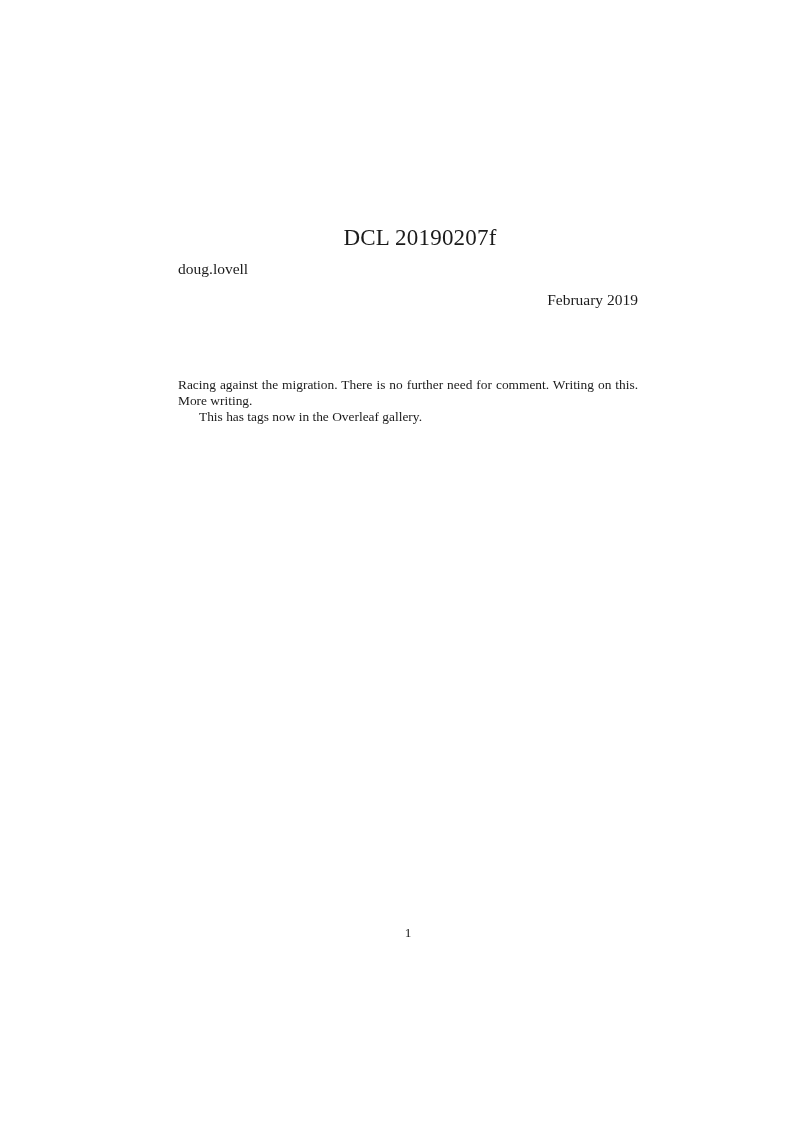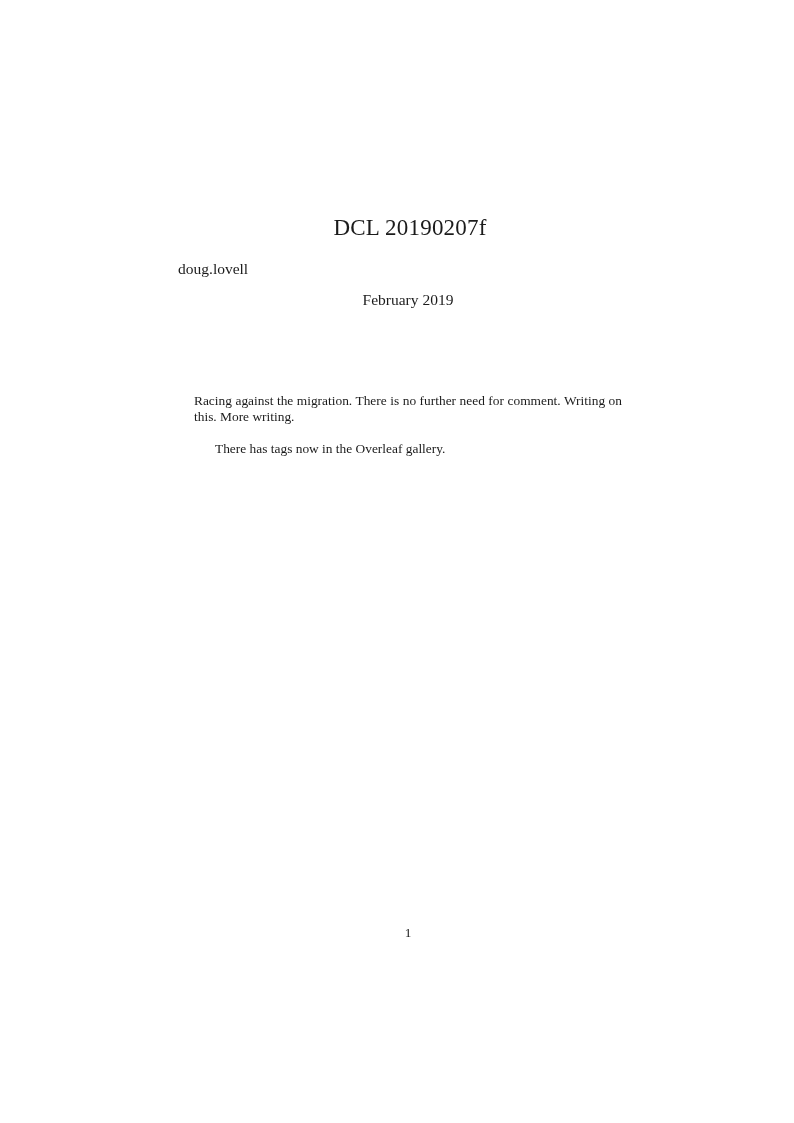--- a/index.html
+++ b/index.html
@@ -14,41 +14,41 @@
     background: #ffffff;
     color: #1b1b1b;
     font-family: "Liberation Serif", "DejaVu Serif", serif;
     overflow: hidden;
   }
   .doc-title {
     position: absolute;
     left: 178px;
     width: 460px;
     top: 213px;
-    margin: 2px;
+    margin: 12px;
     font-size: 23px;
     font-weight: 400;
     text-align: center;
     letter-spacing: 0.2px;
   }
   .doc-author {
     position: absolute;
     left: 178px;
     width: 460px;
     top: 260px;
     font-size: 15.5px;
     text-align: left;
   }
   .doc-date {
     position: absolute;
     left: 178px;
     width: 460px;
     top: 291px;
     font-size: 15.5px;
-    text-align: center;
+    text-align: right;
   }
   .section-heading {
     position: absolute;
     left: 178px;
     width: 460px;
     top: 343px;
     font-size: 19px;
     font-weight: 700;
     letter-spacing: 0.2px;
   }
@@ -59,21 +59,21 @@
   .body-text {
     position: absolute;
     left: 178px;
     width: 460px;
     top: 377px;
     font-size: 13.4px;
     line-height: 16px;
     text-align: justify;
   }
   .body-text p {
-    margin: 16px;
+    margin: 0;
   }
   .para-indent {
     text-indent: 21px;
   }
   .page-number {
     position: absolute;
     left: 178px;
     width: 460px;
     top: 925px;
     font-size: 13.4px;
@@ -87,18 +87,18 @@
 
   <h1 class="doc-title">DCL 20190207f</h1>
 
   <div class="doc-author">doug.lovell</div>
 
   <div class="doc-date">February 2019</div>
 
 
   <div class="body-text">
     <p class="para">Racing against the migration. There is no further need for comment. Writing on this. More writing.</p>
-    <p class="para para-indent">There has tags now in the Overleaf gallery.</p>
+    <p class="para para-indent">This has tags now in the Overleaf gallery.</p>
   </div>
 
   <div class="page-number">1</div>
 
 </div>
 
 </body></html>

